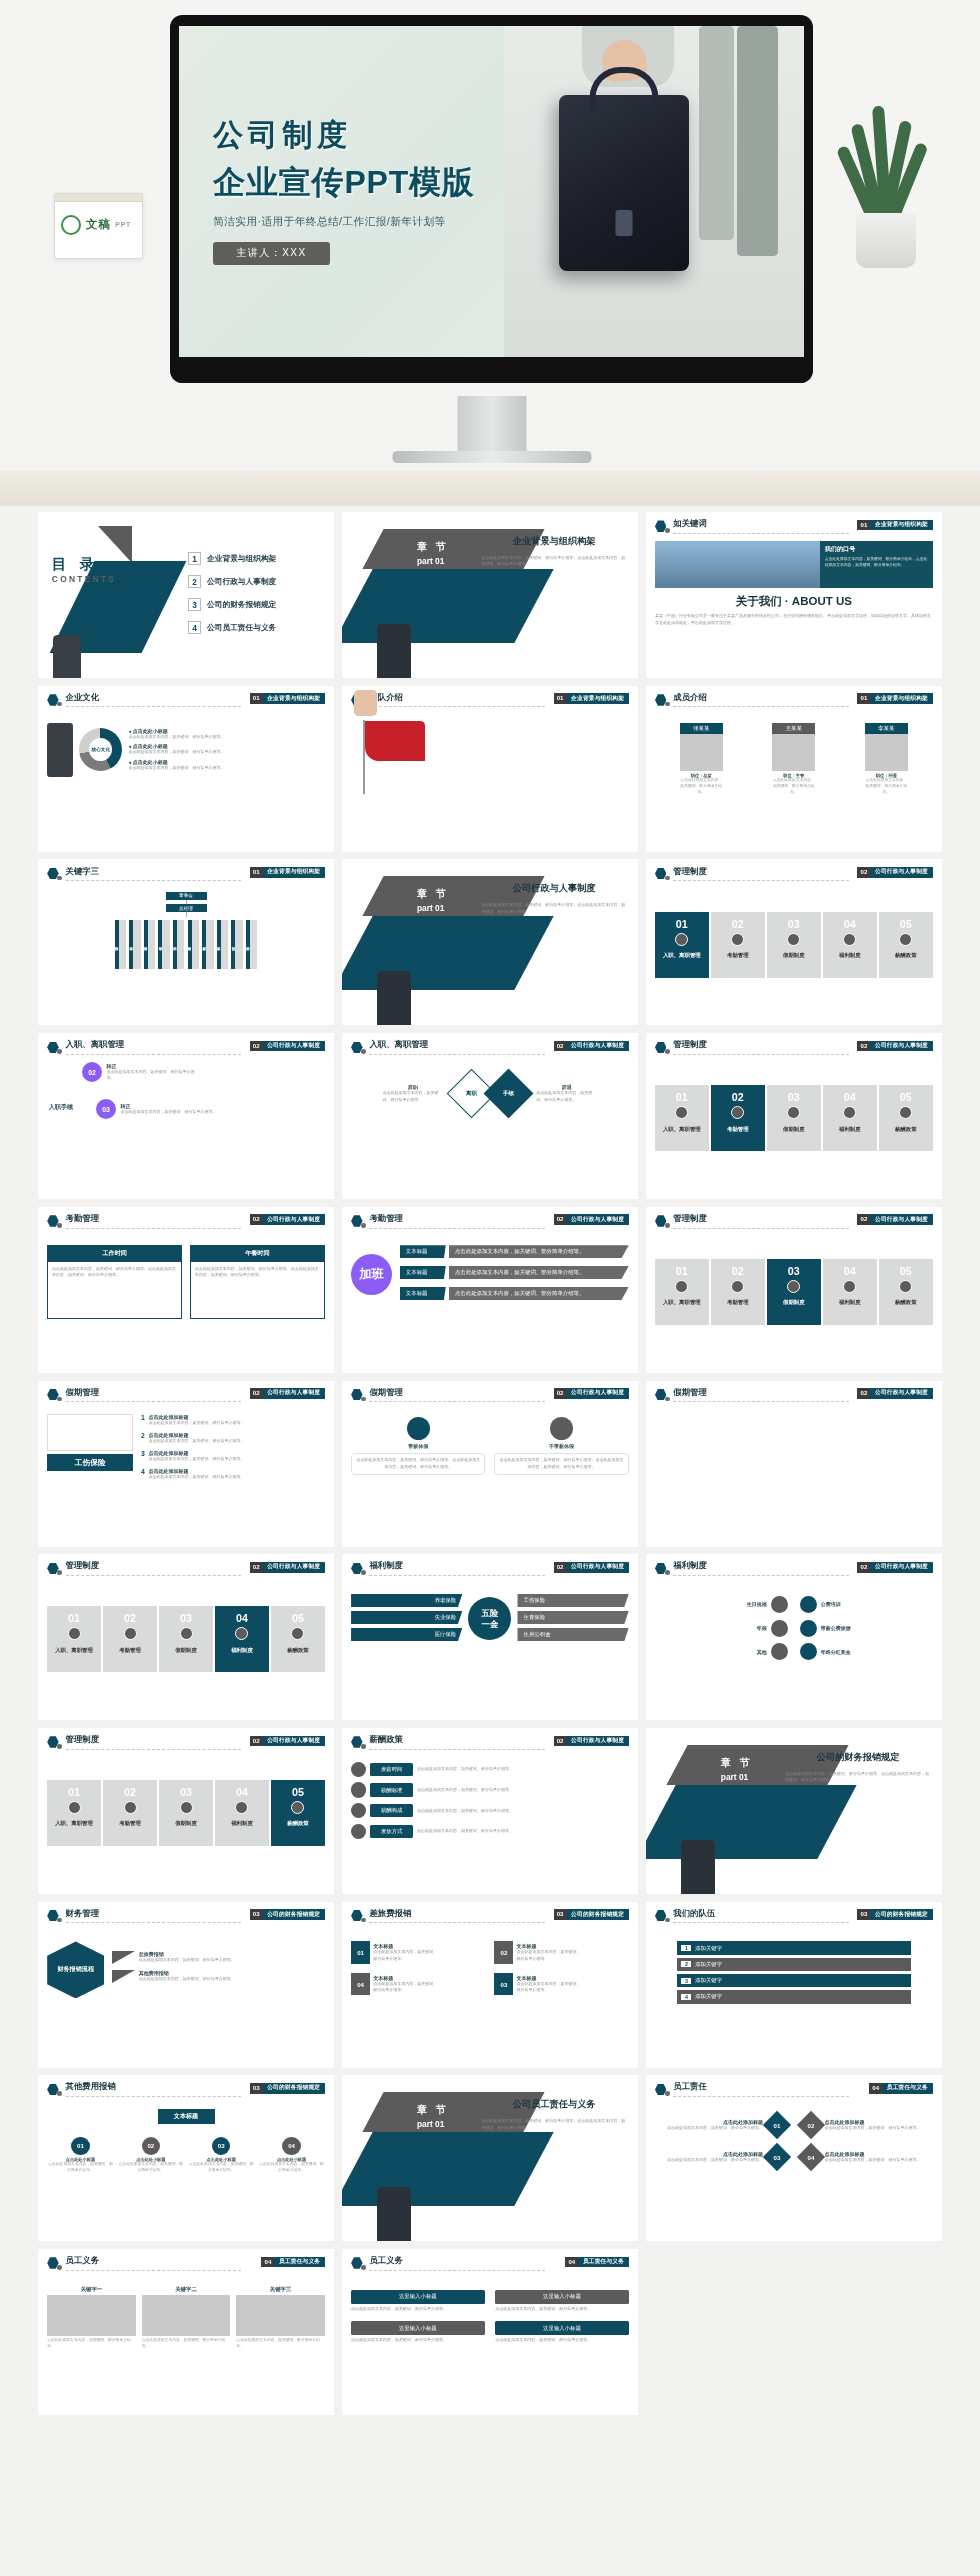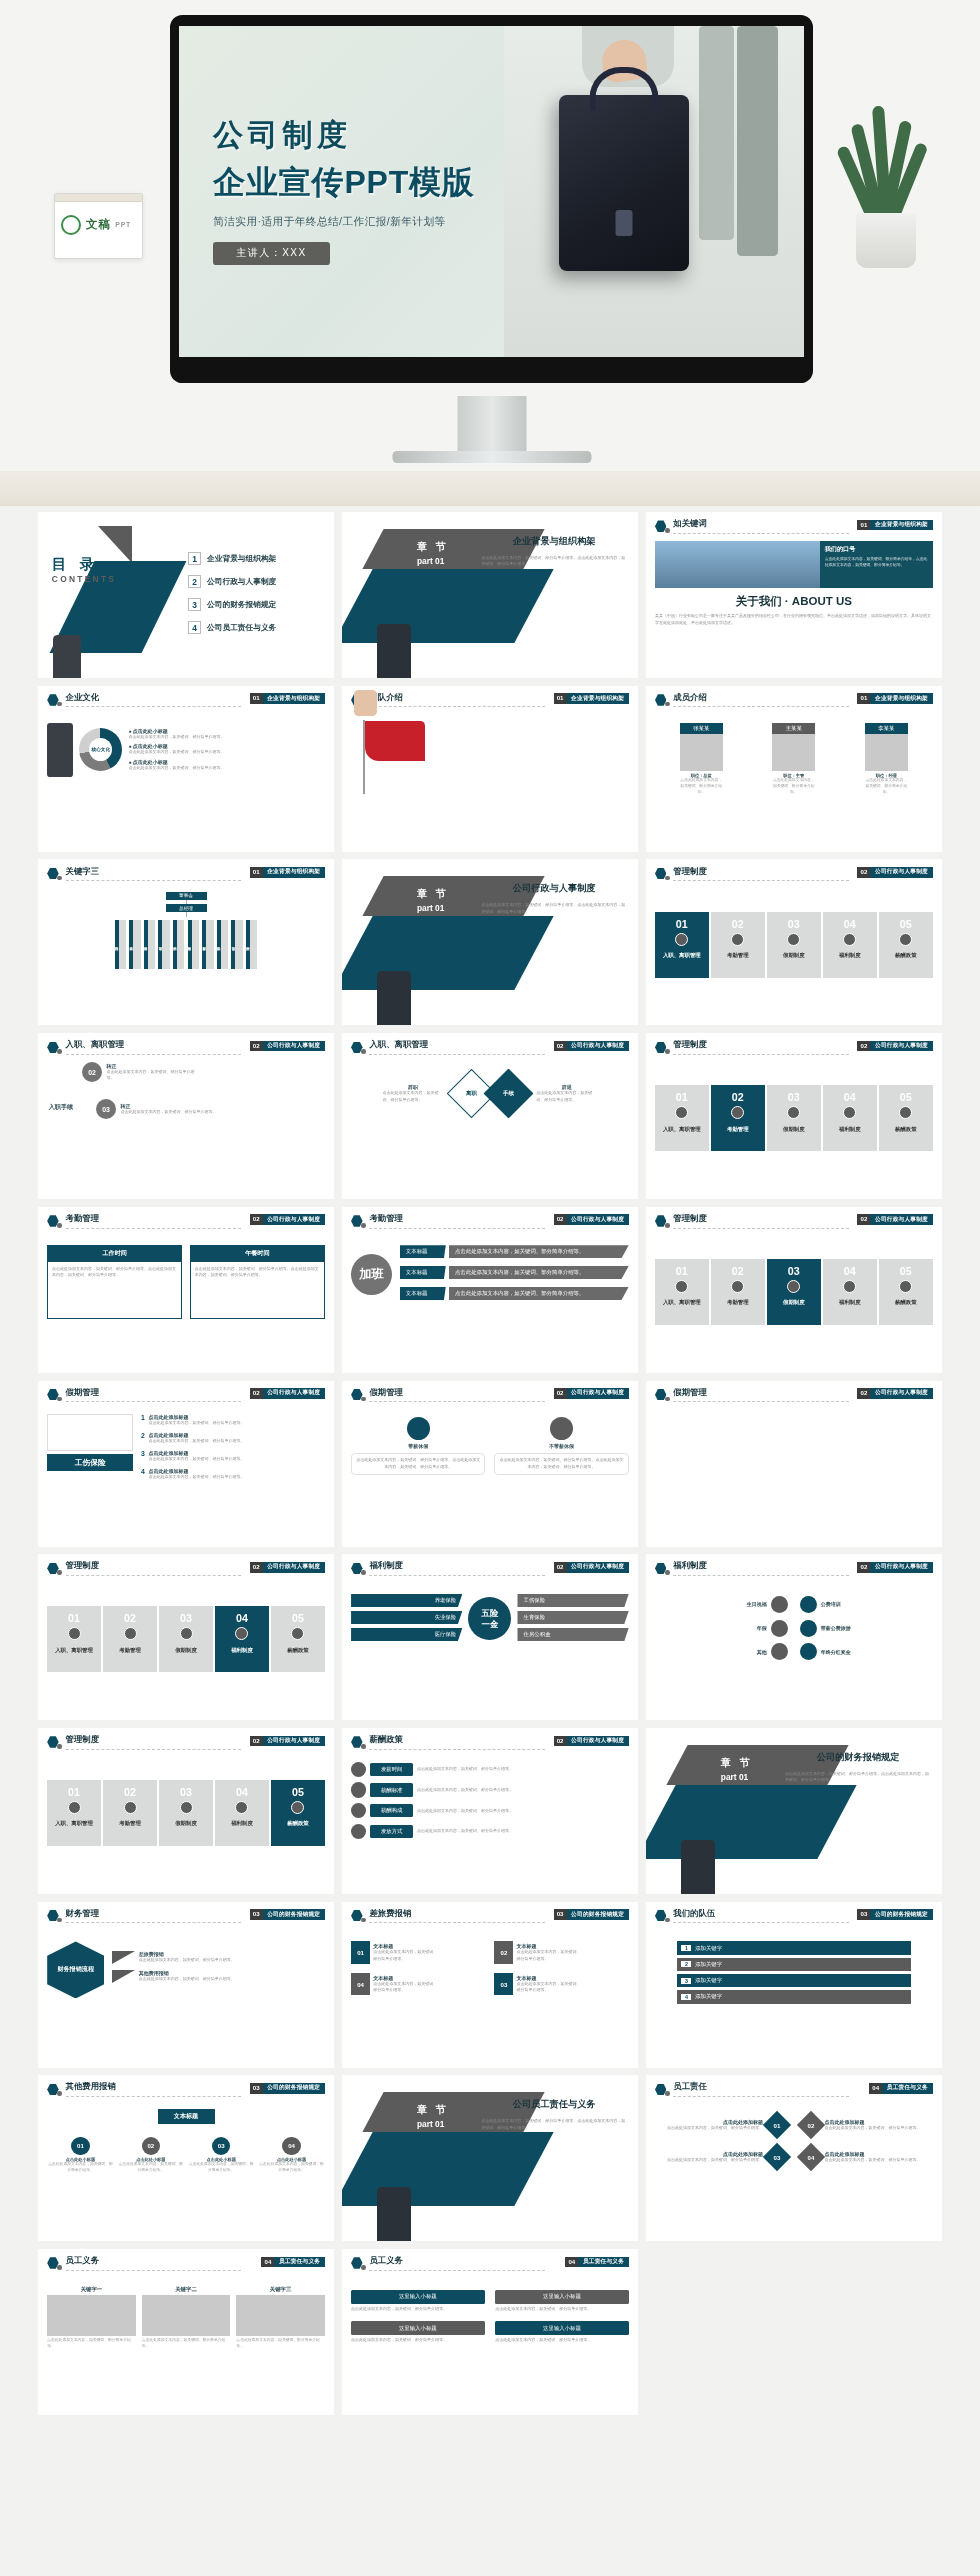--- a/index.html
+++ b/index.html
@@ -134,21 +134,21 @@
   .chev { position:absolute; background:#0d4c60; }
   .chapter .t { position:absolute; color:#fff; font-size:10px; font-weight:700; letter-spacing:3.1px;}
   .chapter .p { position:absolute; color:#fff; font-size:8.4px; font-weight:700; }
   .ribbon { background:#0d4c60; color:#fff; font-size:5.4px; padding:3.1px 6.1px; margin:1.5px 0;
       clip-path:polygon(0 0,100% 0,96% 100%,0 100%); }
   .ribbon.g { background:#6a6a6a; }
   .member { width:43px; }
   .member .nm { background:#0d4c60; color:#fff; font-size:5.4px; text-align:center; padding:2.3px 0; }
   .member .nm.g{ background:#5b5b5b; }
   .member .ph { height:37px; background:#c9c9c9; }
-  .circle-lg { width:41px; height:41px; border-radius:50%; background:#737373; color:#fff;
+  .circle-lg { width:41px; height:41px; border-radius:50%; background:#8b5cf6; color:#fff;
       display:flex; align-items:center; justify-content:center; font-size:12.3px; font-weight:700;}
   .pill { background:#0d4c60; color:#fff; font-size:5.4px; padding:3.1px 4.6px; border-radius:1.5px;}
   .pill.g { background:#5b5b5b; }
   .diamond { width:35px; height:35px; background:#fff; border:1.1px solid #0d4c60;
       transform:rotate(45deg); display:flex; align-items:center; justify-content:center;}
   .diamond span{ transform:rotate(-45deg); font-size:5.4px; font-weight:700; color:#0d4c60;}
   .numbox { display:flex; align-items:center; gap:3.8px; background:#0d4c60; color:#fff;
       font-size:5.4px; padding:3.1px 4.6px; margin-bottom:3.1px;}
   .numbox .i { background:#fff; color:#0d4c60; font-weight:700; width:10px; text-align:center;}
   .numbox.g { background:#5b5b5b; }

